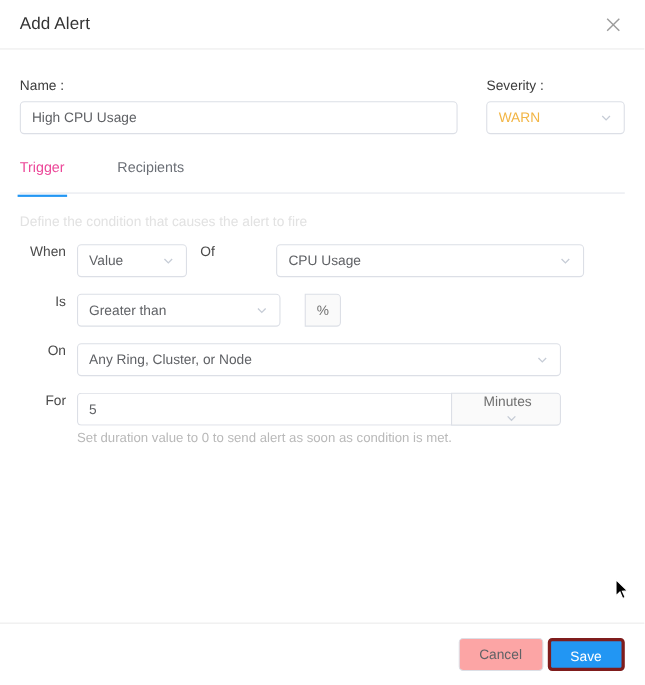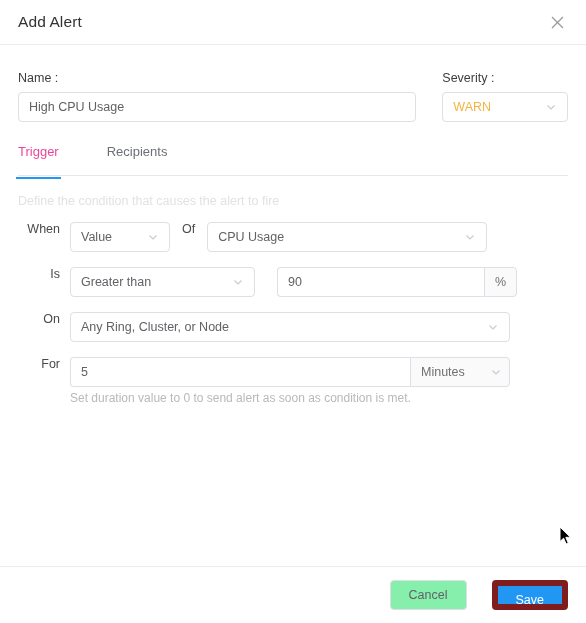--- a/index.html
+++ b/index.html
@@ -198,21 +198,21 @@
     color: #4a4a4a;
     margin-right: 10px;
   }
   .inline-label {
     font-size: 12.5px;
     color: #4a4a4a;
     margin: 0 12px;
   }
 
   .w-when   { width: 100px; }
-  .w-of     { width: 280px; }
+  .w-of     { width: 280px; margin-left: 44px; }
   .w-is     { width: 185px; }
   .w-on     { width: 440px; gap: 24px; }
 
   
   .input-group {
     display: flex;
     align-items: stretch;
     height: 30px;
   }
   .input-group .text-input {
@@ -232,20 +232,21 @@
     background: #fafafa;
     font-size: 12.5px;
     color: #707070;
     padding: 0 10px;
     min-width: 32px;
   }
   .addon.select-addon {
     justify-content: space-between;
     cursor: pointer;
     padding-right: 7px;
+    flex-direction: column;
   }
 
   .group-value { width: 240px; }
   .group-value .text-input { width: 208px; }
 
   .group-for { width: 440px; }
   .group-for .text-input { width: 340px; }
   .group-for .addon { width: 100px; }
 
   .hint-small {
@@ -270,29 +271,29 @@
     font-family: "Liberation Sans", sans-serif;
     font-size: 12.5px;
     border-radius: 4px;
     padding: 0 18px;
     height: 30px;
     line-height: 28px;
     cursor: pointer;
     box-sizing: border-box;
   }
   .btn-default {
-    background: #86efac;
+    background: #fca5a5;
     border: 1px solid #dcdfe6;
     color: #606266;
   }
   .btn-primary {
     background: #2296f3;
-    border: 6px solid #7f1d1d;
+    border: 3px solid #7f1d1d;
     color: #ffffff;
-    margin-left: 25px;
+    margin-left: 4px;
   }
 
   
   .cursor {
     position: absolute;
     left: 560px;
     top: 527px;
     width: 12px;
     height: 19px;
     pointer-events: none;
@@ -367,21 +368,20 @@
       <div class="select w-is">
         <span class="sel-value">Greater than</span>
         <span class="chev">
           <svg width="12" height="12" viewBox="0 0 12 12" fill="none" stroke="currentColor" stroke-width="1.2">
             <polyline points="2.5,4.5 6,8 9.5,4.5"></polyline>
           </svg>
         </span>
       </div>
       <div style="width:22px"></div>
       <div class="input-group group-value">
-        <input class="text-input" type="text" value="90" style="">
         <div class="addon">%</div>
       </div>
     </div>
 
     <div class="form-row">
       <div class="row-label">On</div>
       <div class="select w-on">
         <span class="sel-value">Any Ring, Cluster, or Node</span>
         <span class="chev">
           <svg width="12" height="12" viewBox="0 0 12 12" fill="none" stroke="currentColor" stroke-width="1.2">

